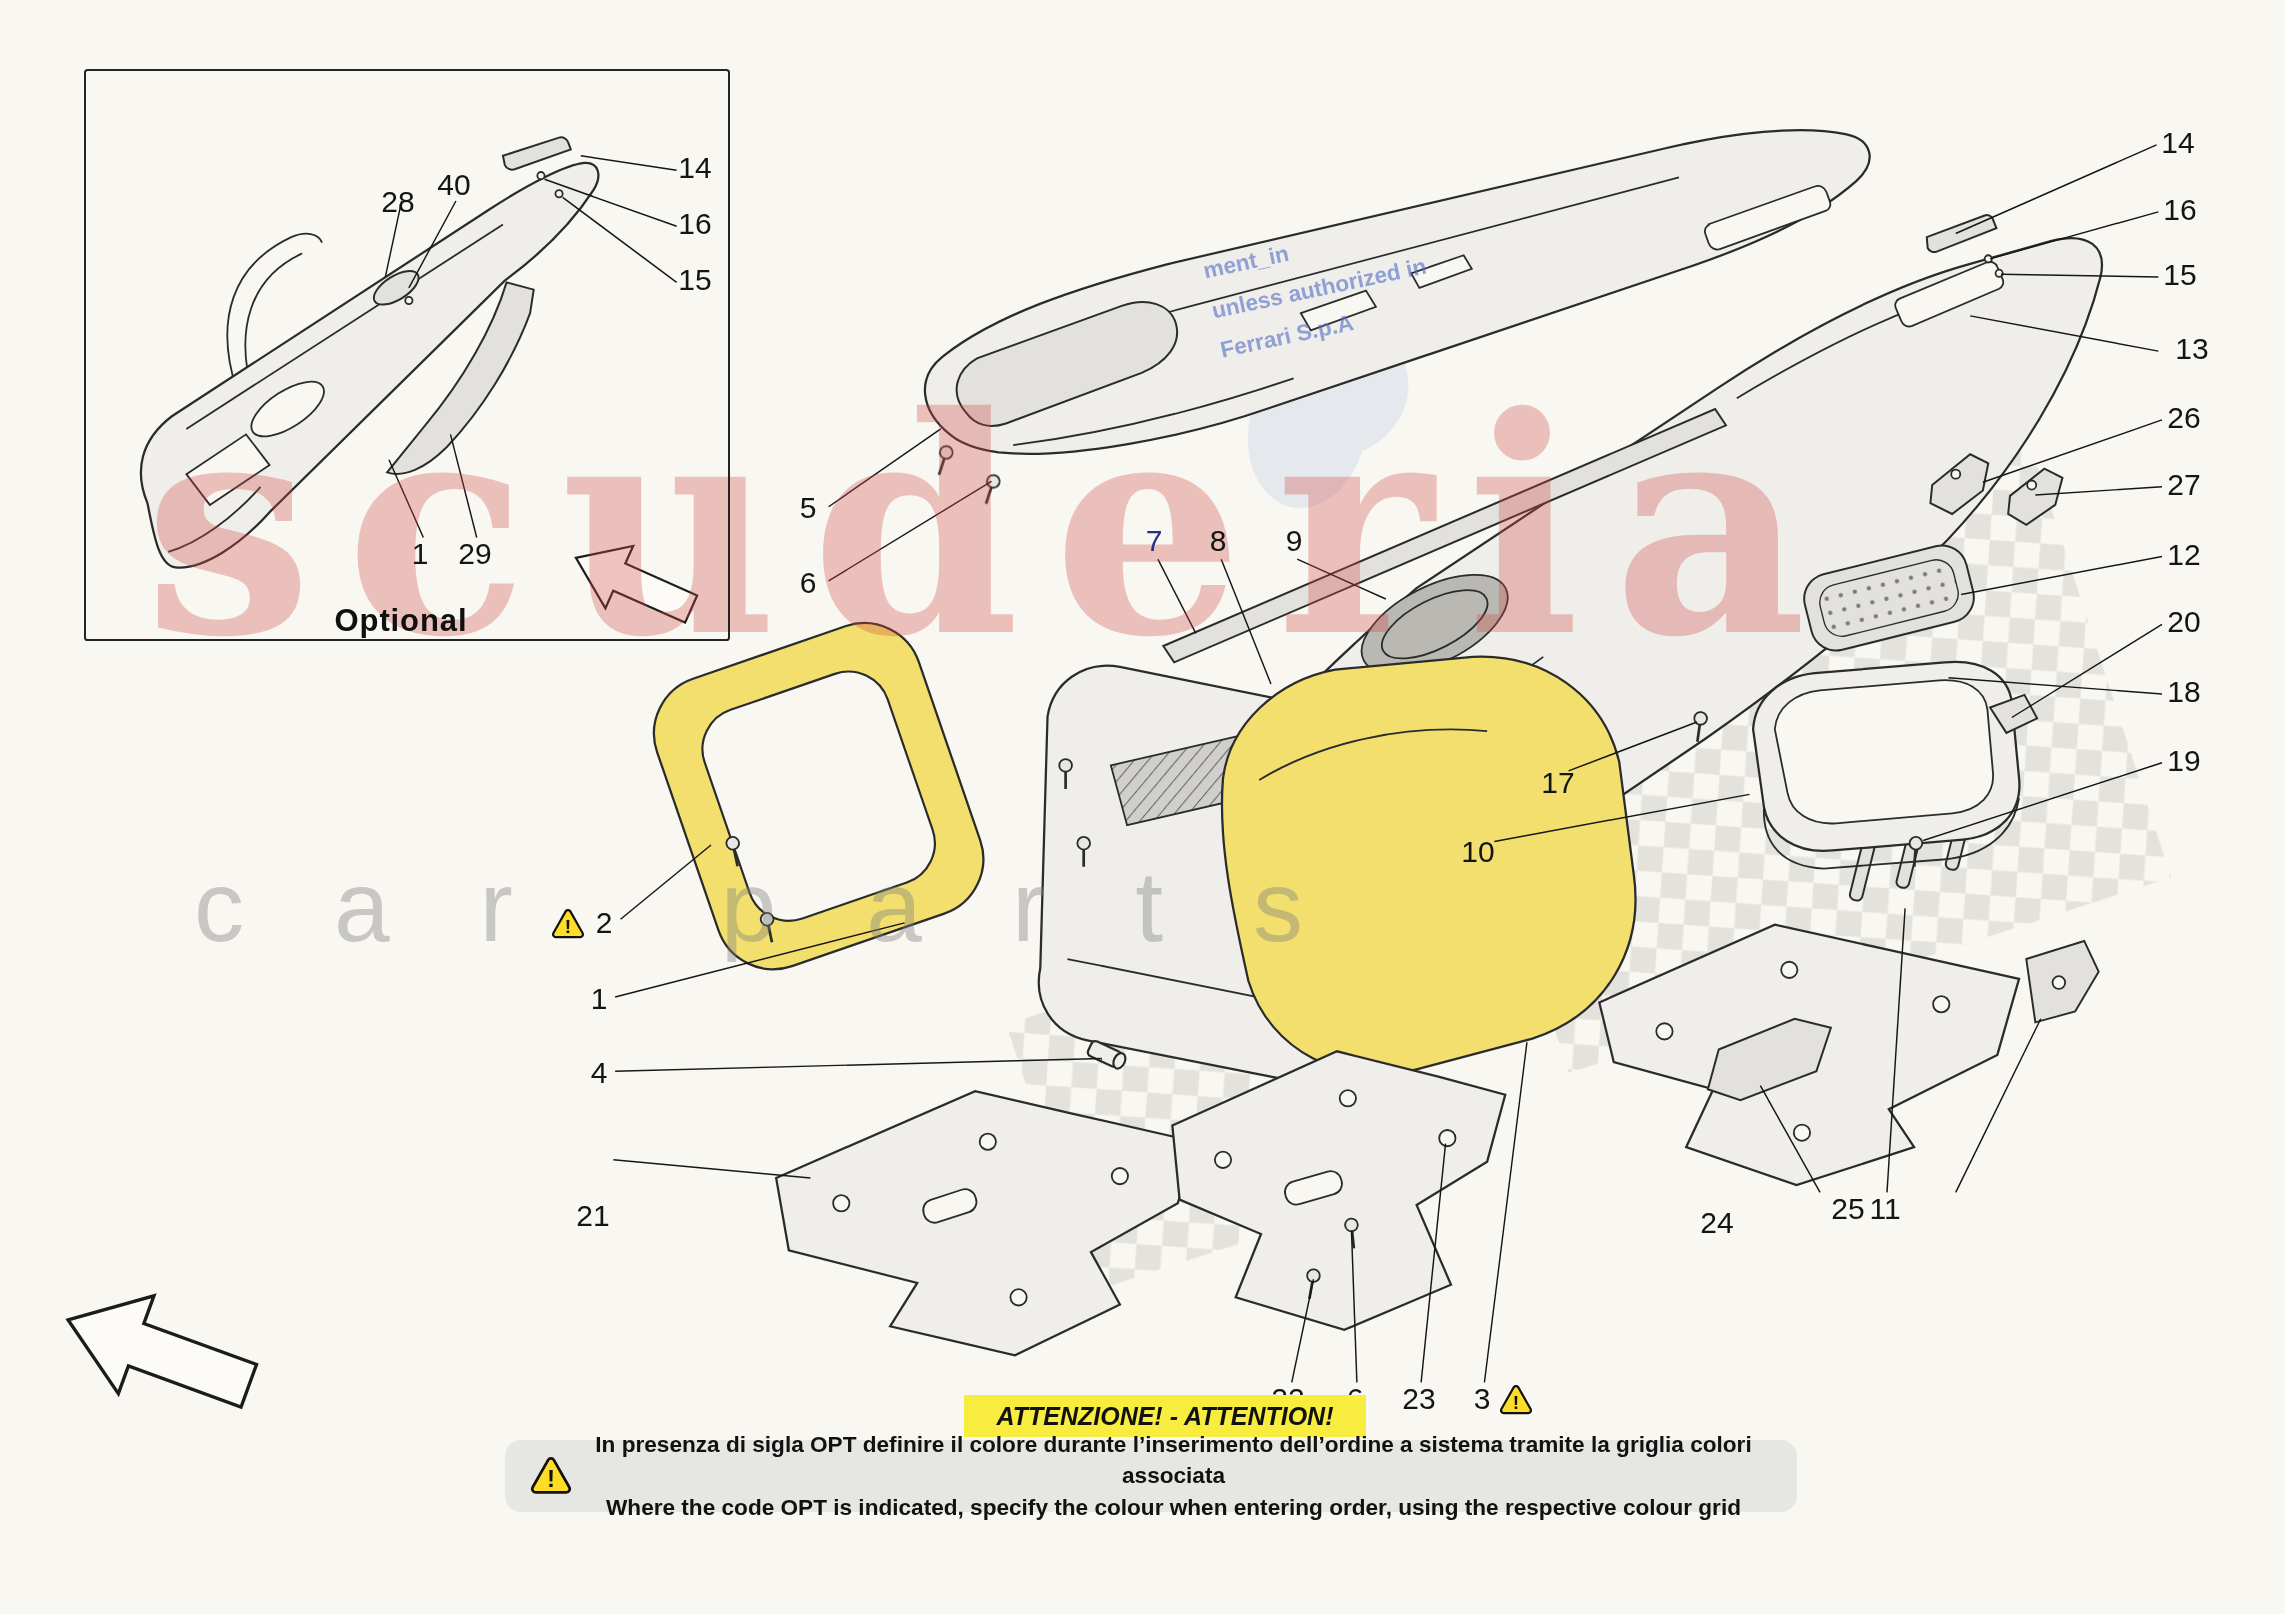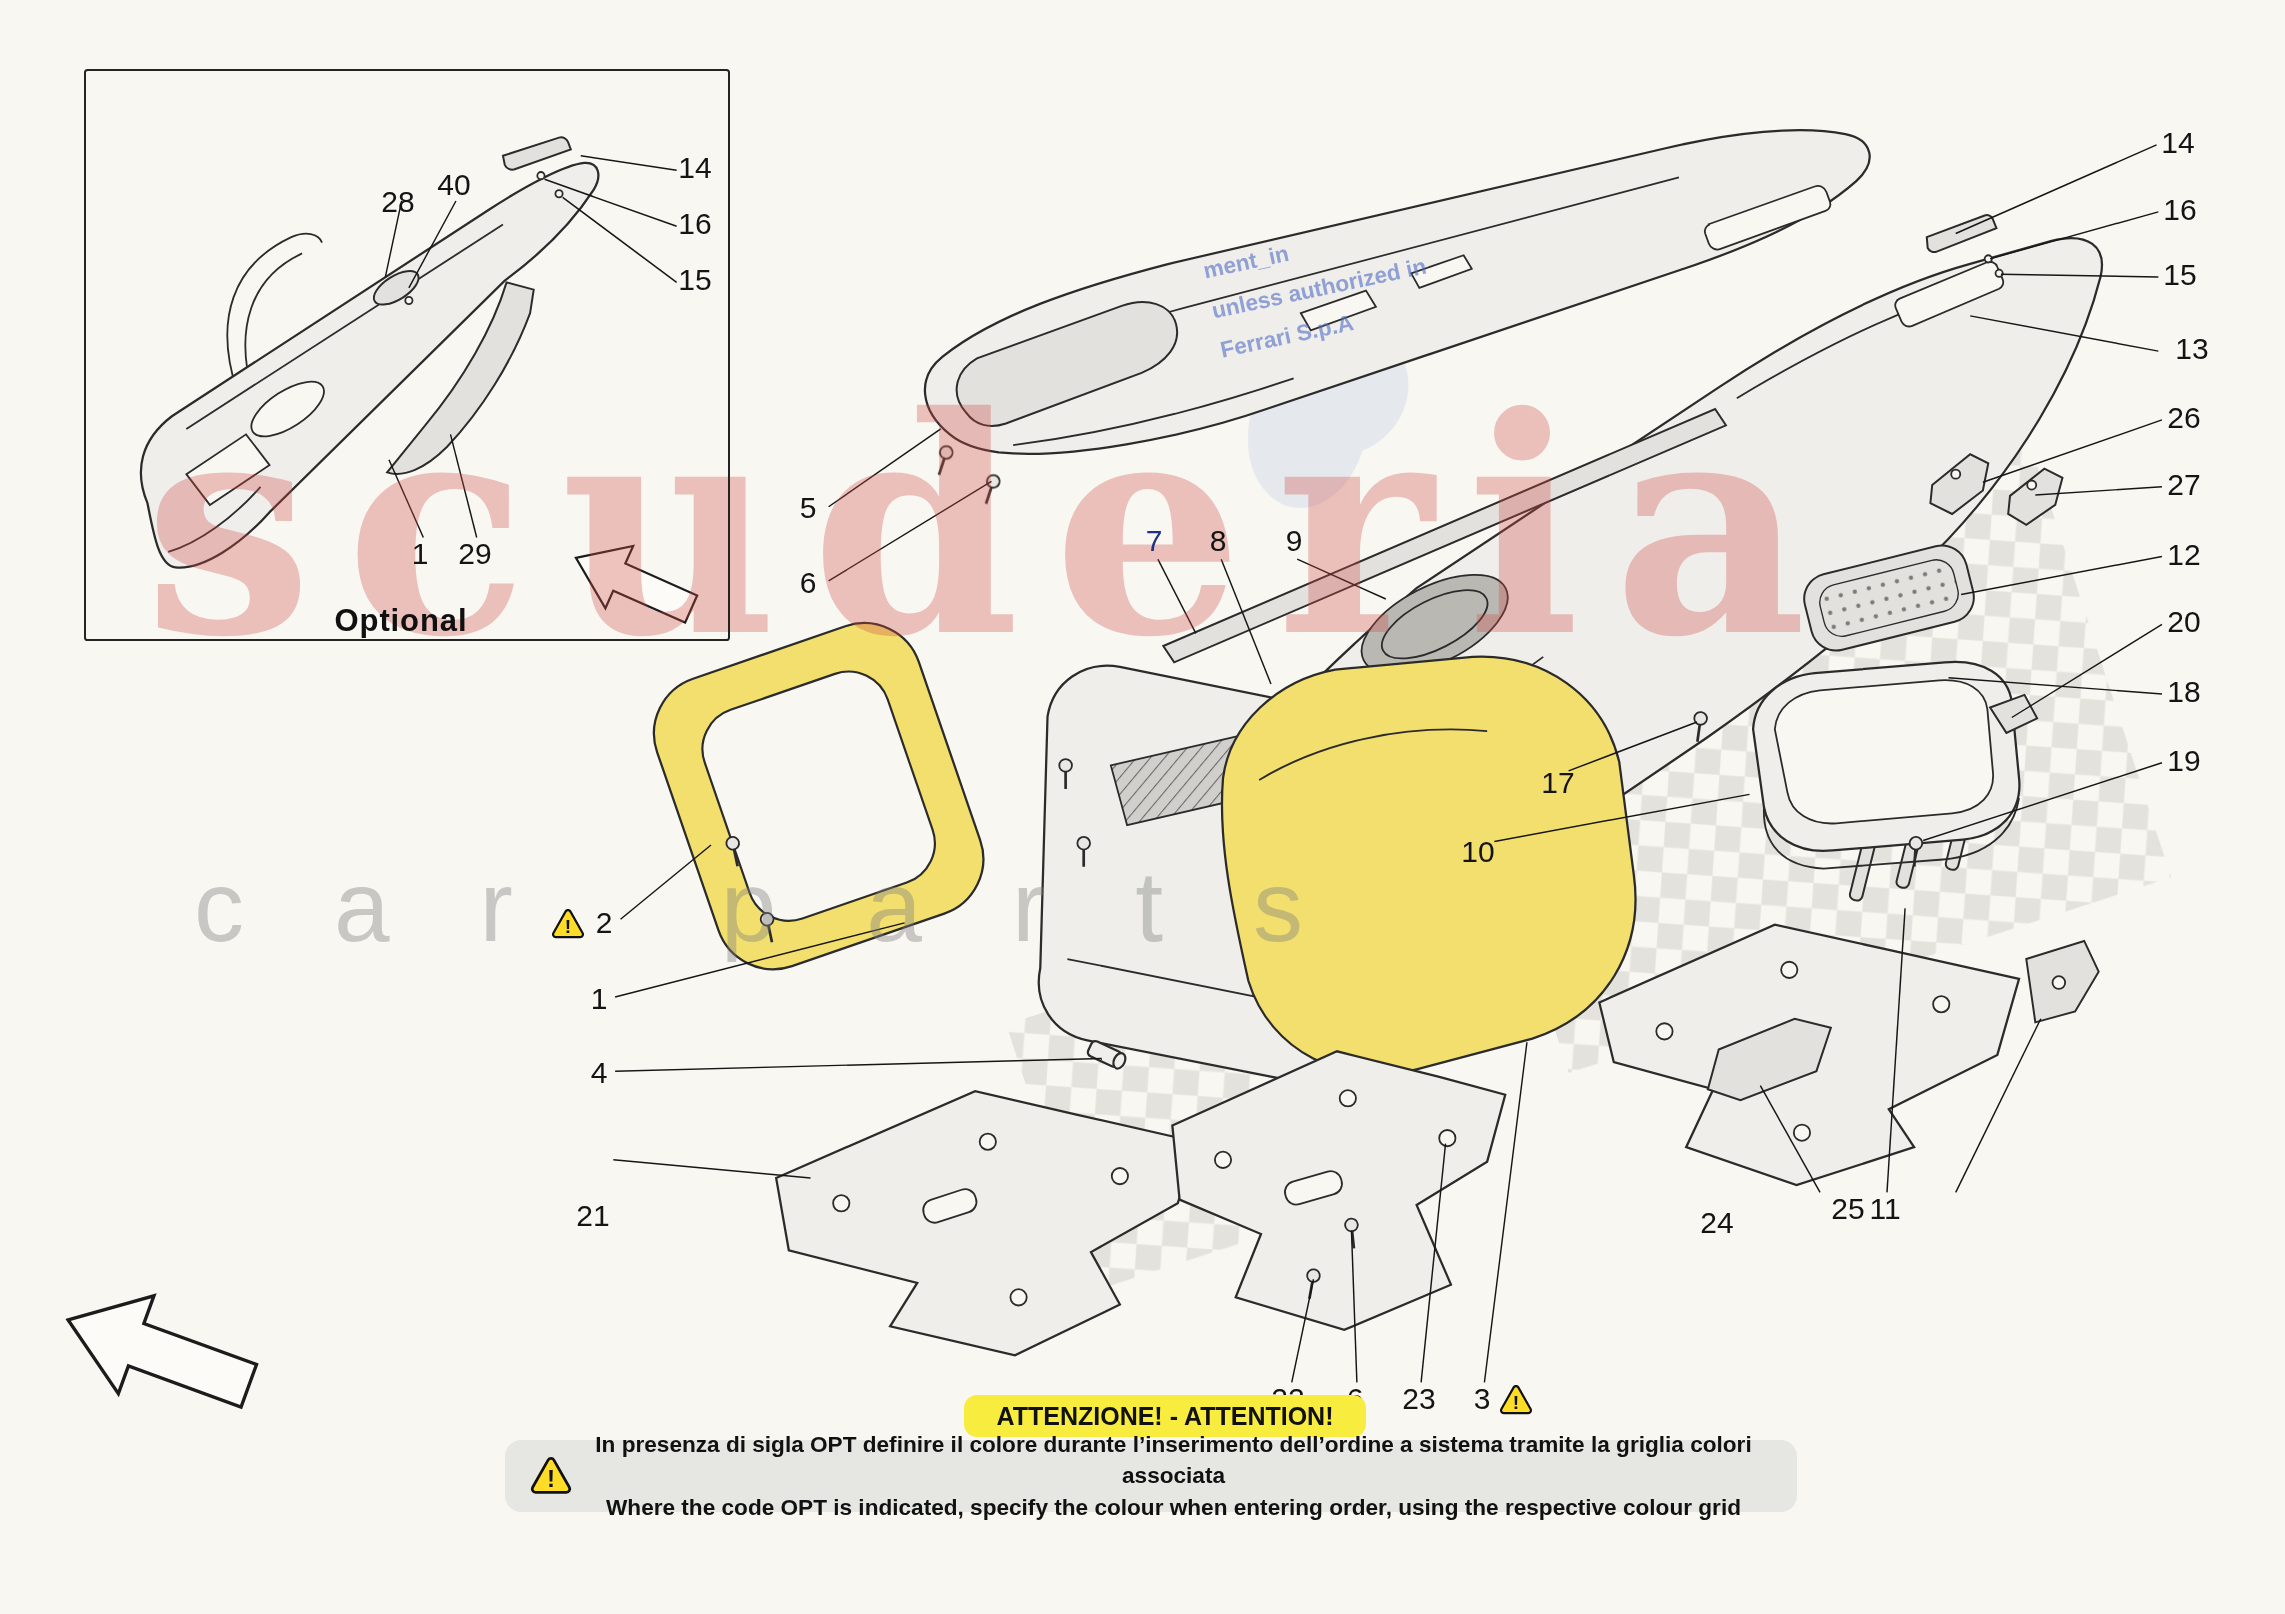--- a/index.html
+++ b/index.html
@@ -33,22 +33,22 @@
     color:rgba(84,112,198,0.62); font-size:22.6px; font-weight:bold; line-height:1.8;
     pointer-events:none; user-select:none; }
 
   
   .callout { position:absolute; transform:translate(-50%,-50%); font-size:30px; color:#141414;
     white-space:nowrap; }
   .warn-badge { position:absolute; transform:translate(-50%,-50%); width:33px; height:31px; }
 
   
   .attention-title { position:absolute; left:964px; top:1395px; width:402px; height:42px;
-    background:#f8ec3f; border-radius:13px; display:flex; align-items:center; justify-content:center;
-    font-weight:bold; font-size:25px; color:#111; }
+    background:#f8ec3f; border-radius:0; display:flex; align-items:center; justify-content:center;
+    font-weight:bold; font-size:25px; color:#111;font-style:italic; }
   .notice-banner { position:absolute; left:505px; top:1440px; width:1292px; height:72px;
     background:#e6e6e3; border-radius:16.3px; display:flex; align-items:center; gap:3px; padding:0 25px; }
   .notice-icon svg { display:block; }
   .notice-text { flex:1; text-align:center; font-weight:bold; font-size:22.6px; line-height:1.4; color:#111; }
 </style>
 </head>
 <body>
 
 <div class="page">
 

